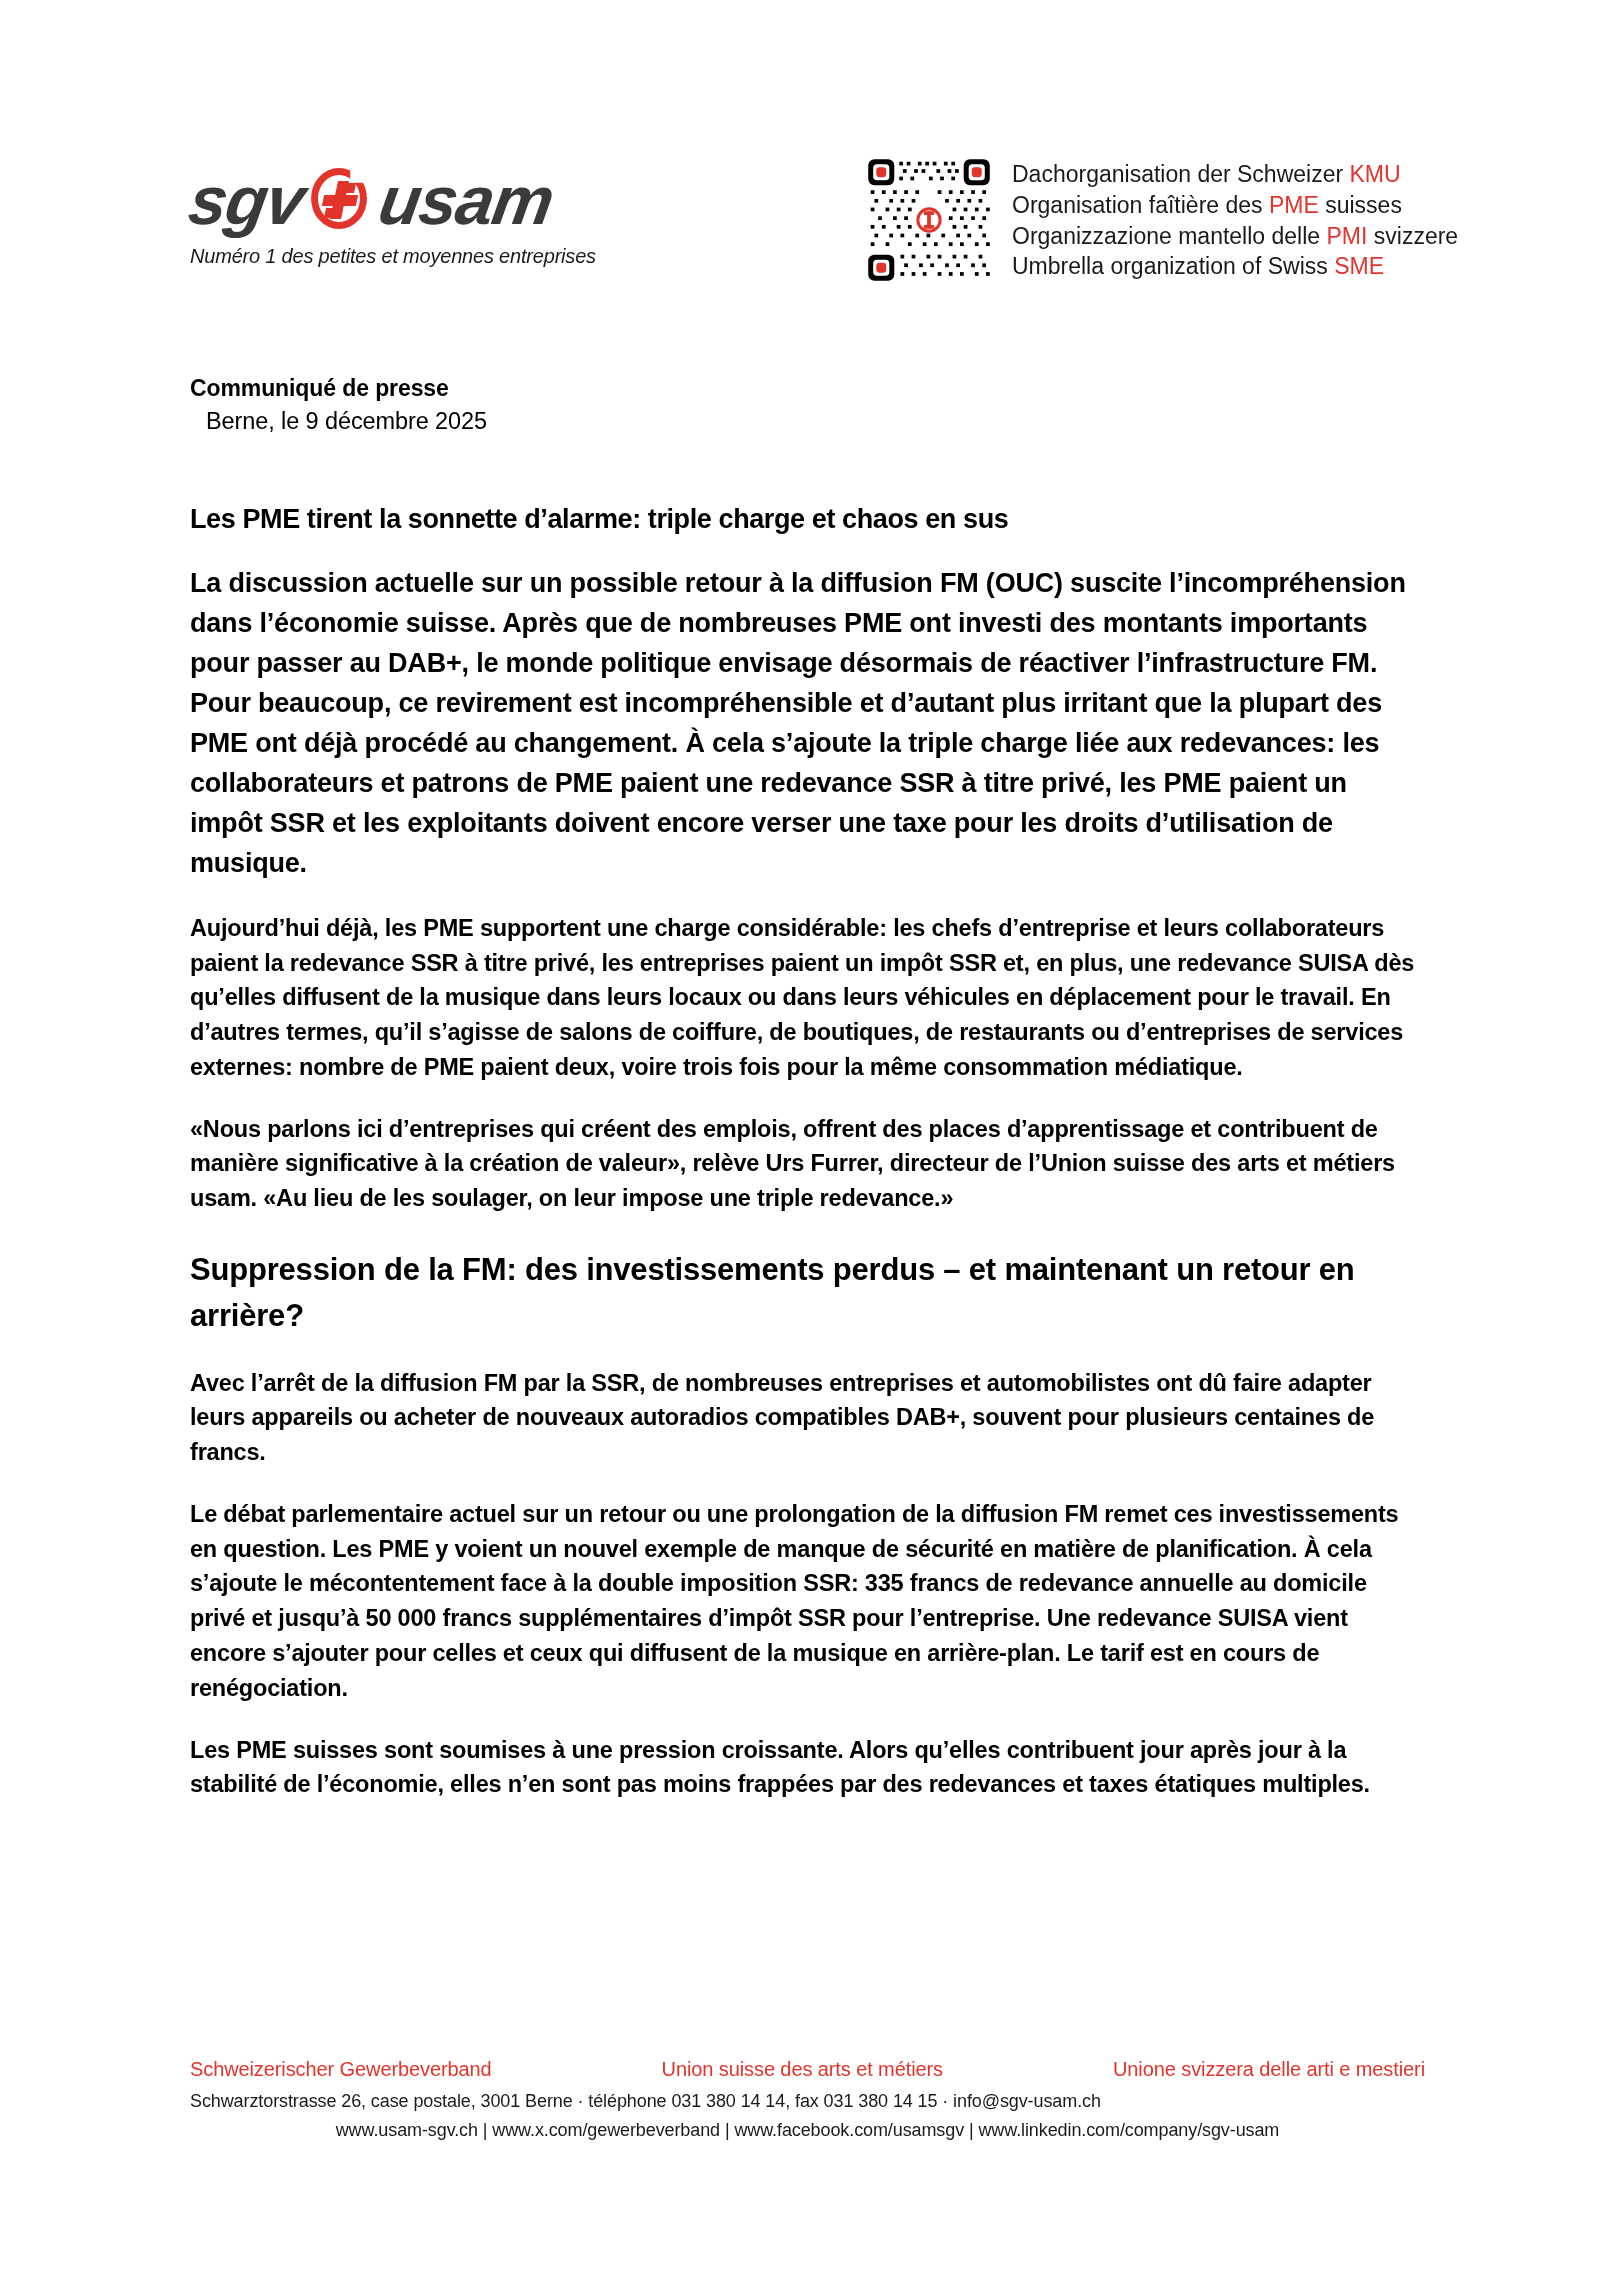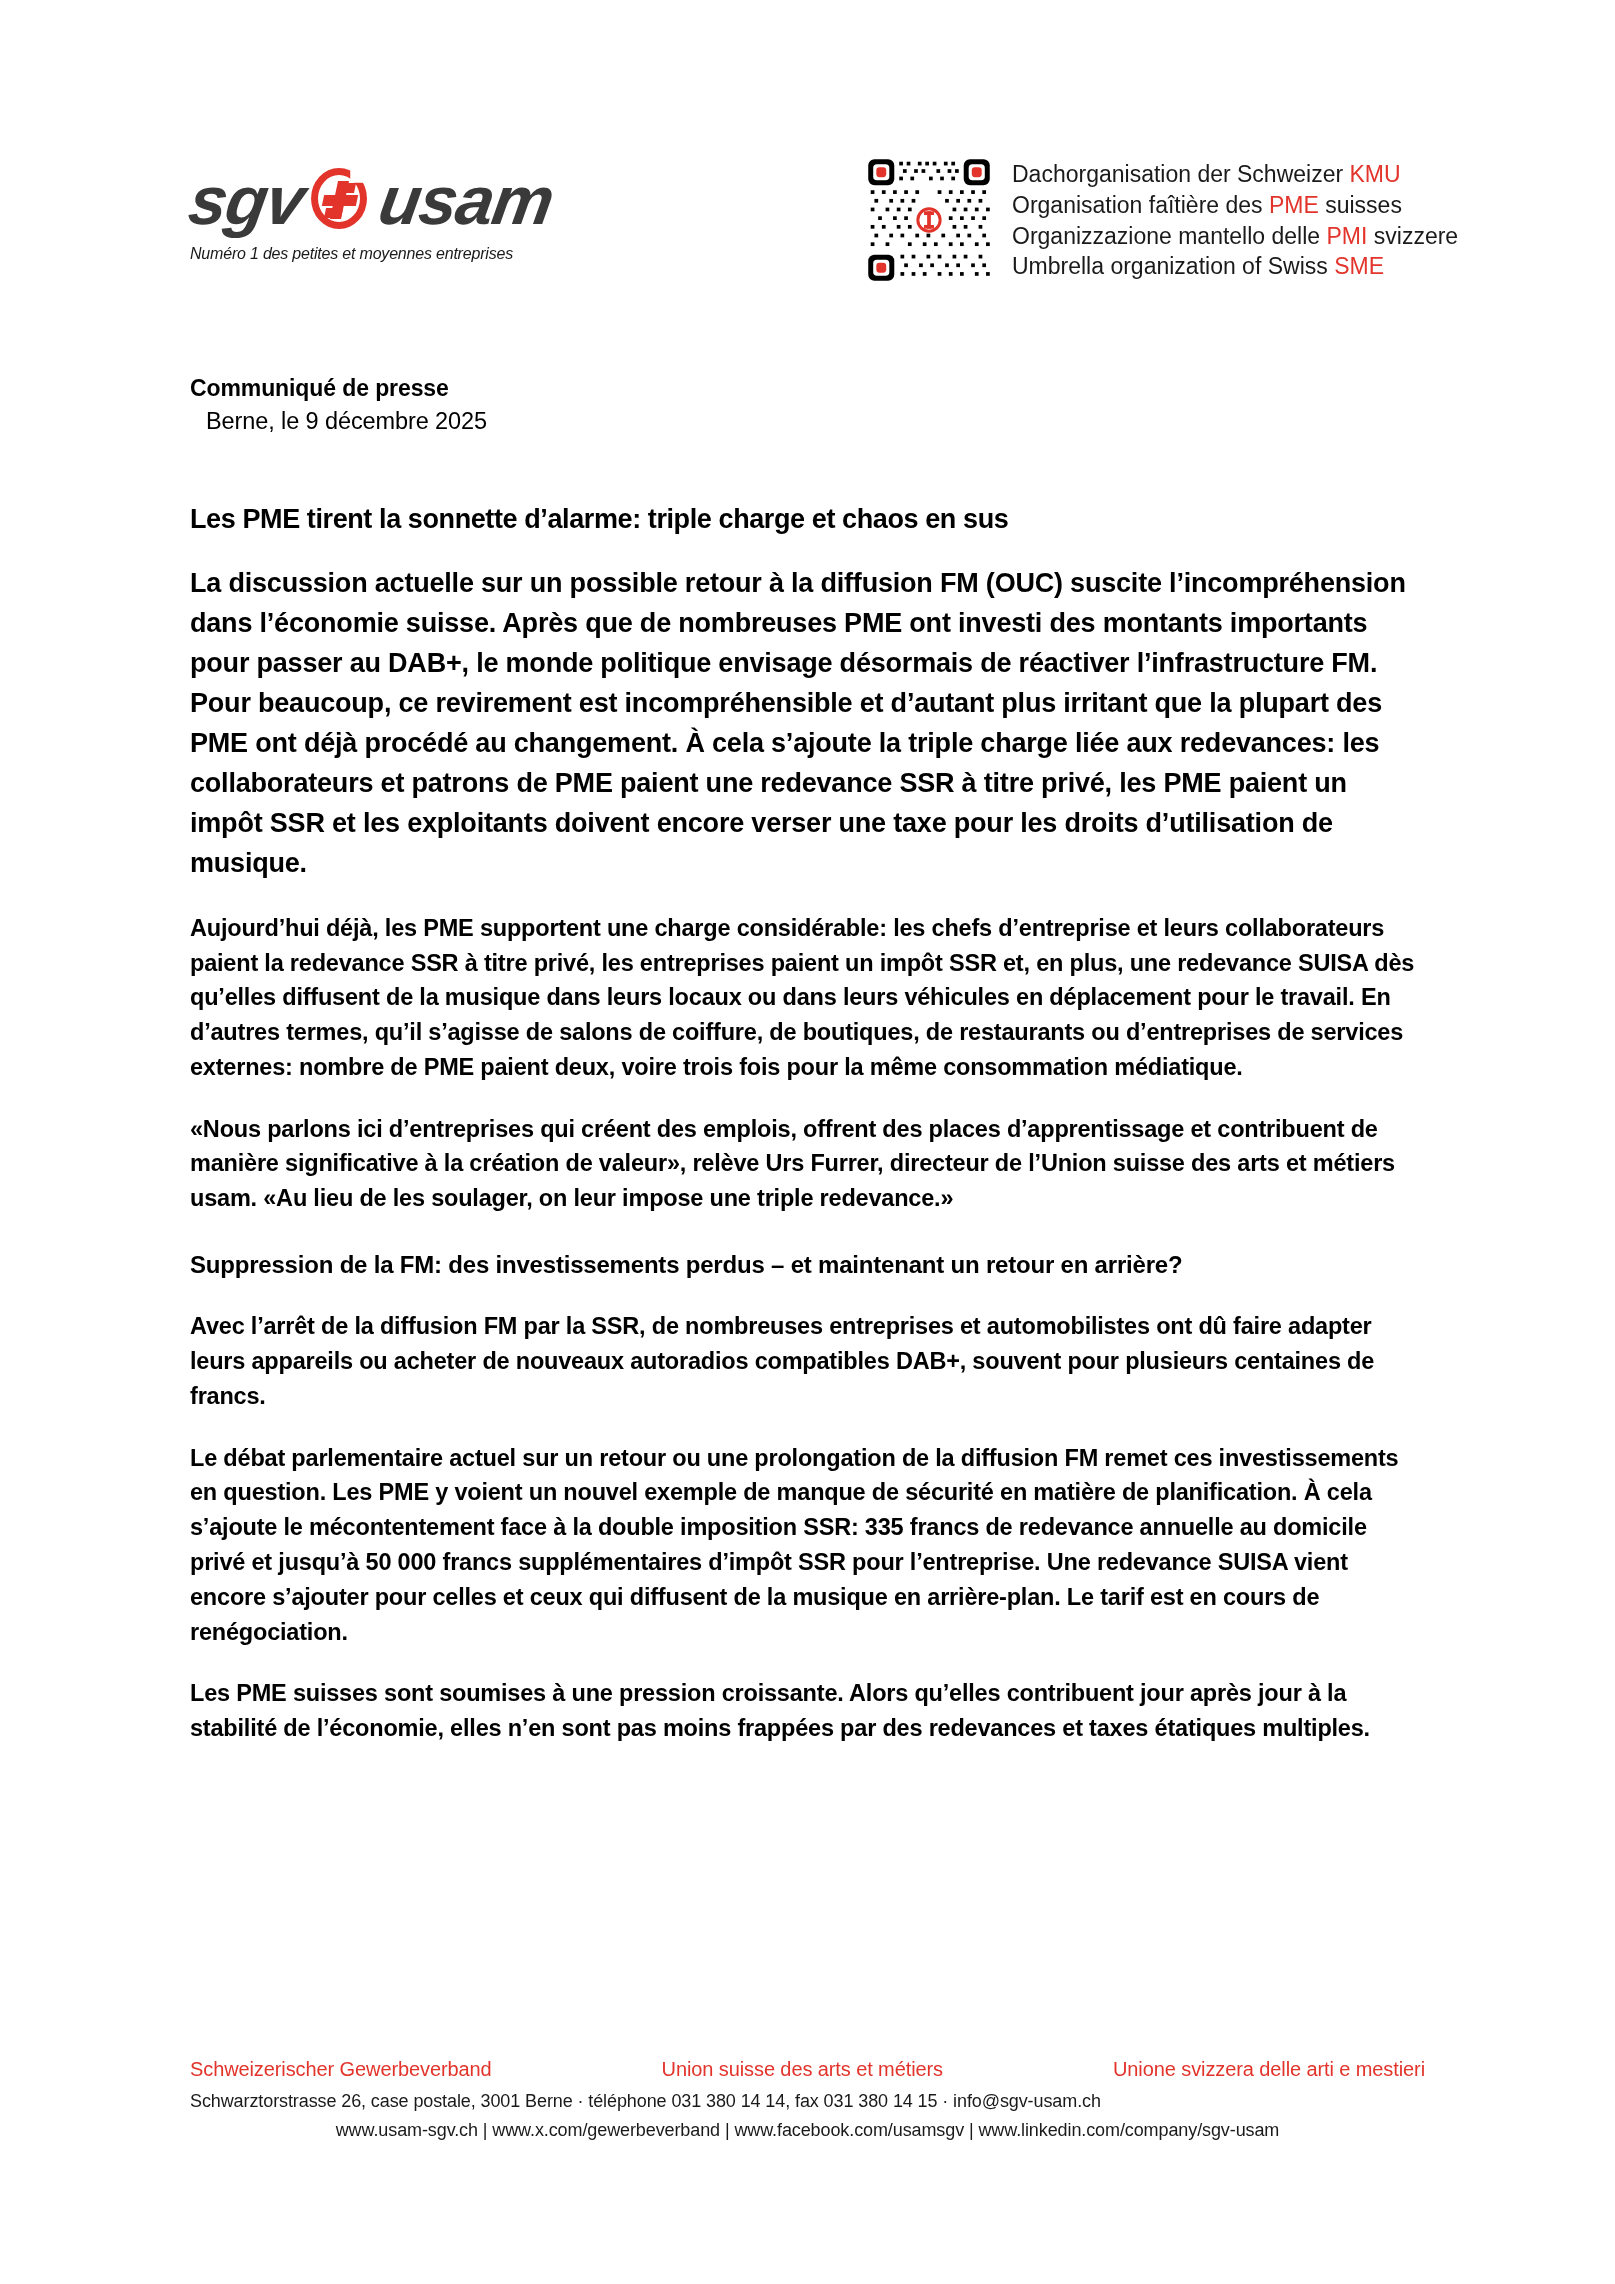--- a/index.html
+++ b/index.html
@@ -90,21 +90,21 @@
   }
   .logo-mark .cross-b {
     position: absolute;
     left: 18px; top: 42px;
     width: 17px; height: 10.4px;
     background: #e2342b;
     transform: skewX(-12deg);
   }
   .logo-tagline {
     margin-top: 9px;
-    font-size: 16px;
+    font-size: 20px;
     font-style: italic;
     color: #1a1a1a;
     white-space: nowrap;
     letter-spacing: -0.2px;
   }
 
   .qr-block {
     position: absolute;
     left: 867px;
     top: 155px;
@@ -164,21 +164,21 @@
   }
   .para {
     margin-top: 27px;
     font-size: 23.5px;
     line-height: 1.48;
     letter-spacing: -0.2px;
     font-weight: bold;
   }
   .subhead {
     margin-top: 31px;
-    font-size: 24px;
+    font-size: 31px;
     font-weight: bold;
     line-height: 1.48;
     letter-spacing: -0.2px;
   }
 
   
   .footer {
     position: absolute;
     left: 190px;
     top: 2058px;

